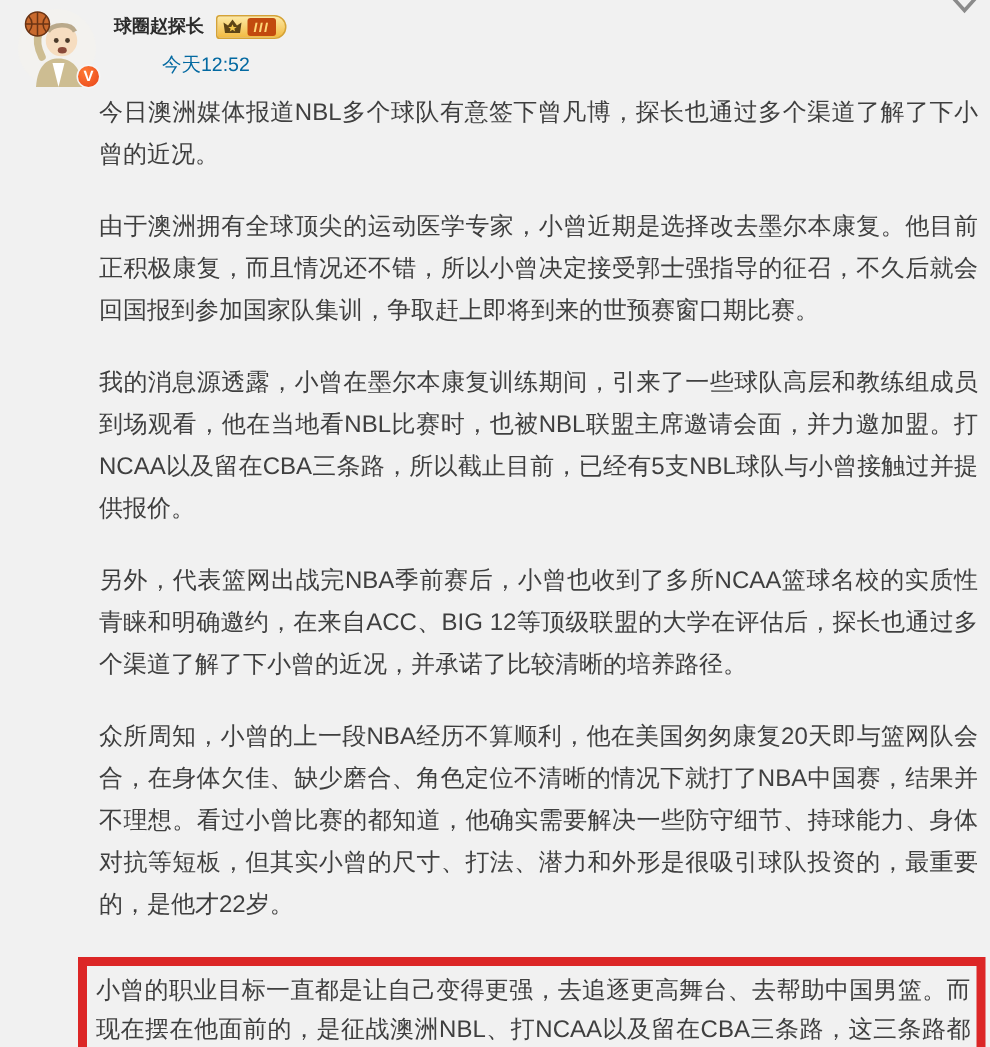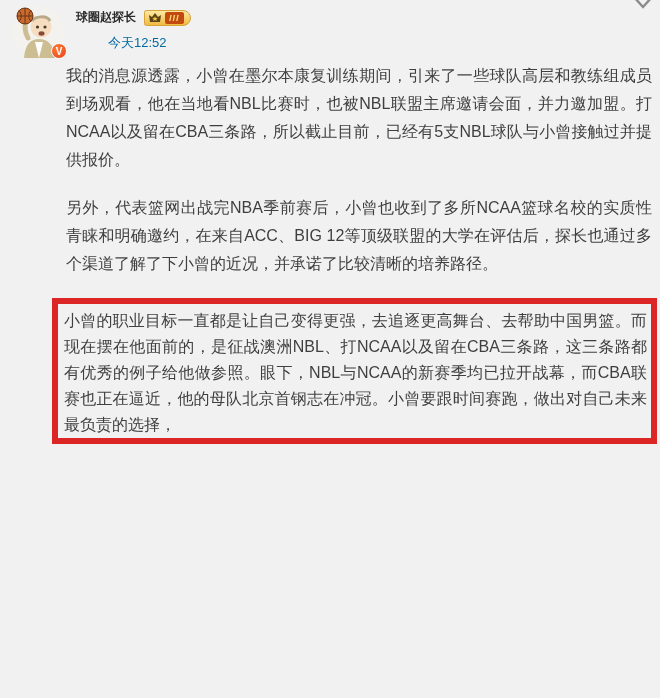--- a/index.html
+++ b/index.html
@@ -107,19 +107,22 @@
   <div class="more-btn">
     <span>
       <svg width="24" height="18" viewBox="0 0 24 18">
         <path d="M3 2 L12 12 L21 2" stroke="#8b8b8b" stroke-width="2.4" fill="none" stroke-linecap="round"></path>
       </svg>
     </span>
   </div>
 </div>
 
 <div class="content">
+  <p class="para">今日澳洲媒体报道NBL多个球队有意签下曾凡博，探长也通过多个渠道了解了下小曾的近况。</p>
+  <p class="para">由于澳洲拥有全球顶尖的运动医学专家，小曾近期是选择改去墨尔本康复。他目前正积极康复，而且情况还不错，所以小曾决定接受郭士强指导的征召，不久后就会回国报到参加国家队集训，争取赶上即将到来的世预赛窗口期比赛。</p>
   <p class="para">我的消息源透露，小曾在墨尔本康复训练期间，引来了一些球队高层和教练组成员到场观看，他在当地看NBL比赛时，也被NBL联盟主席邀请会面，并力邀加盟。打NCAA以及留在CBA三条路，所以截止目前，已经有5支NBL球队与小曾接触过并提供报价。</p>
   <p class="para">另外，代表篮网出战完NBA季前赛后，小曾也收到了多所NCAA篮球名校的实质性青睐和明确邀约，在来自ACC、BIG 12等顶级联盟的大学在评估后，探长也通过多个渠道了解了下小曾的近况，并承诺了比较清晰的培养路径。</p>
+  <p class="para">众所周知，小曾的上一段NBA经历不算顺利，他在美国匆匆康复20天即与篮网队会合，在身体欠佳、缺少磨合、角色定位不清晰的情况下就打了NBA中国赛，结果并不理想。看过小曾比赛的都知道，他确实需要解决一些防守细节、持球能力、身体对抗等短板，但其实小曾的尺寸、打法、潜力和外形是很吸引球队投资的，最重要的，是他才22岁。</p>
 
   <div class="highlight-box">
     <p class="para">小曾的职业目标一直都是让自己变得更强，去追逐更高舞台、去帮助中国男篮。而现在摆在他面前的，是征战澳洲NBL、打NCAA以及留在CBA三条路，这三条路都有优秀的例子给他做参照。眼下，NBL与NCAA的新赛季均已拉开战幕，而CBA联赛也正在逼近，他的母队北京首钢志在冲冠。小曾要跟时间赛跑，做出对自己未来最负责的选择，</p>
   </div>
 </div>
 
 </body></html>

